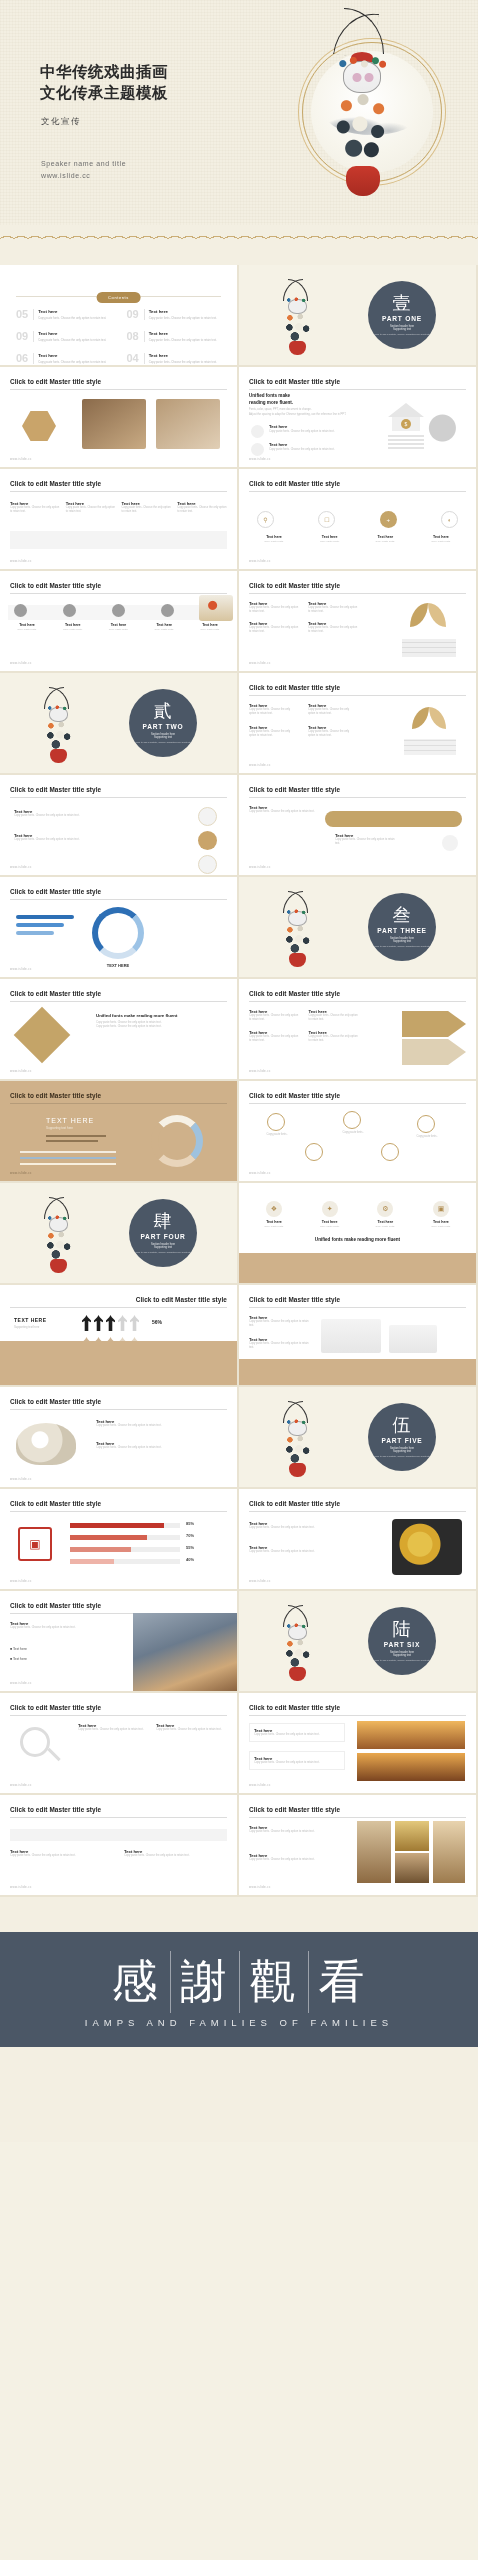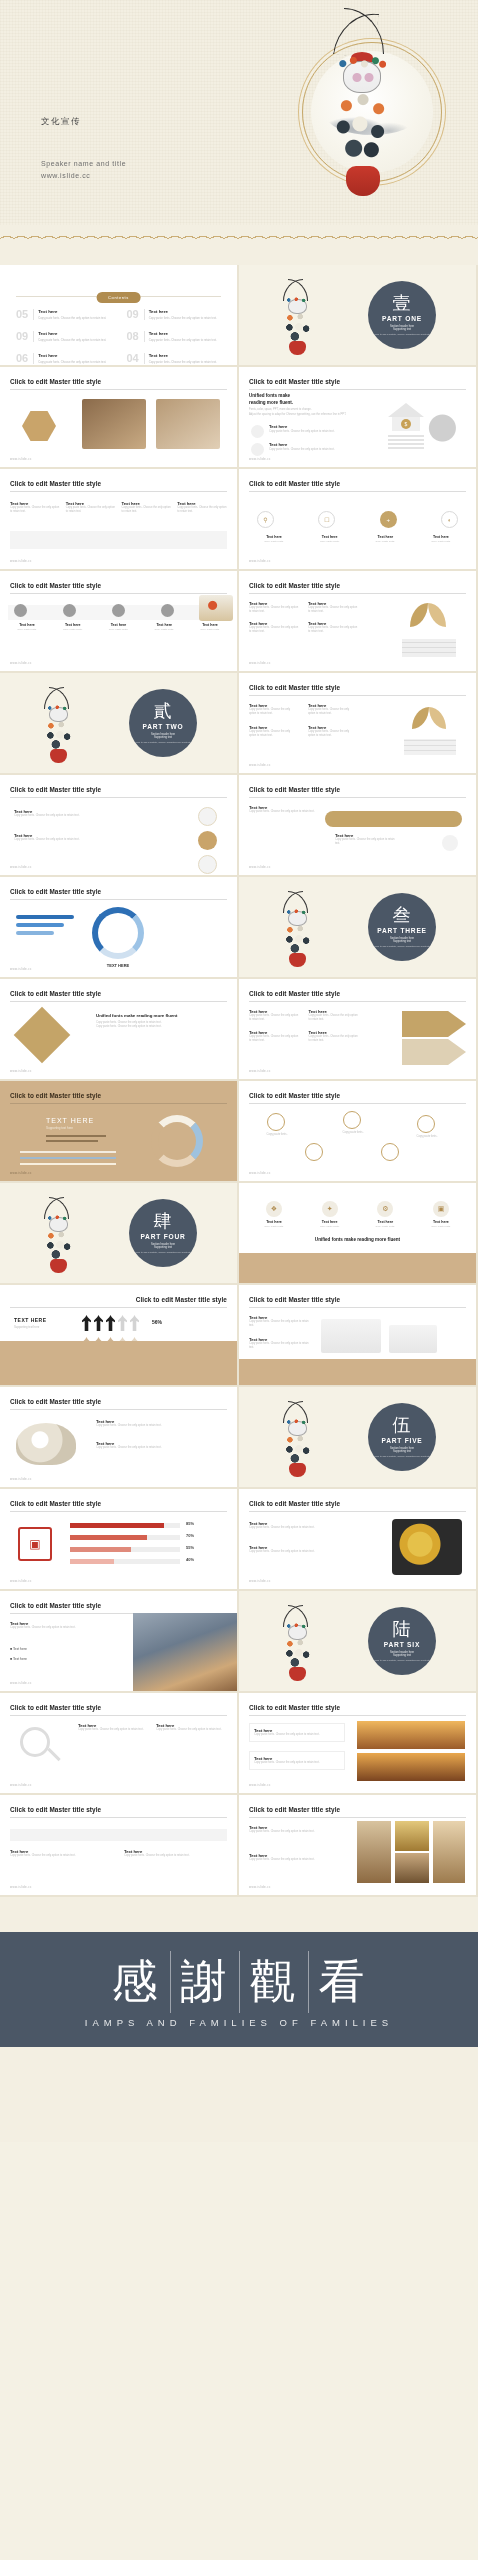--- a/index.html
+++ b/index.html
@@ -210,20 +210,24 @@
     <div class="ink-mtn"></div>
     <div class="figure">
       <div class="fig-plume"></div>
       <div class="fig-plume b"></div>
       <div class="fig-cap"></div>
       <div class="fig-head"></div>
       <div class="fig-crown"></div>
       <div class="fig-body"></div>
       <div class="fig-base"></div>
     </div>
+    <div class="cover-title">
+      <div>中华传统戏曲插画</div>
+      <div>文化传承主题模板</div>
+    </div>
     <div class="cover-sub">文化宣传</div>
     <div class="cover-speaker">
       <div>Speaker name  and title</div>
       <div>www.islide.cc</div>
     </div>
     <div class="wave-band"></div>
   </div>
 
   <div class="grid">
 

